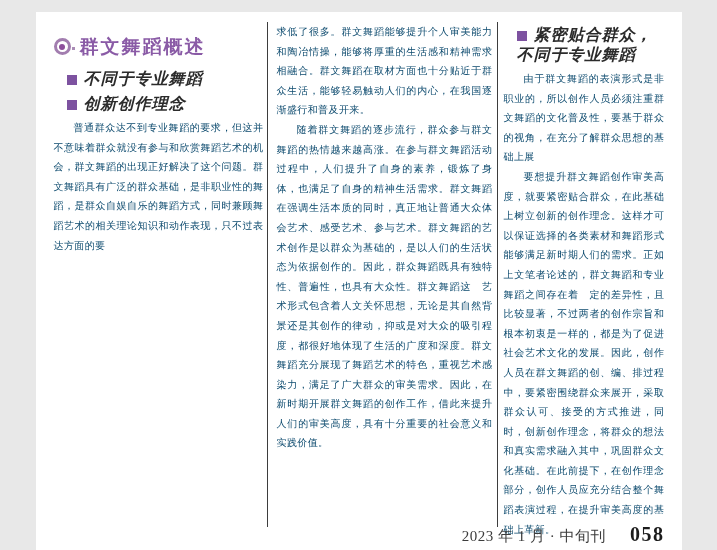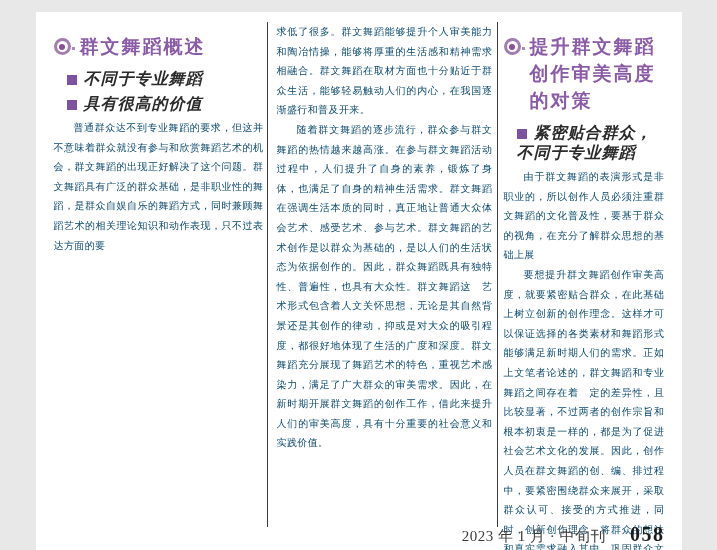--- a/index.html
+++ b/index.html
@@ -72,41 +72,35 @@
       <div class="sec-title">
         <span class="bullseye">
             <span class="bdot"></span>
           </span>
         <div class="sec-title-text">群文舞蹈概述</div>
       </div>
       <div class="sub">
         <span class="sq"></span><span>不同于专业舞蹈</span>
       </div>
       <div class="sub">
-        <span class="sq"></span><span>具有很高的价值</span>
+        <span class="sq"></span><span>创新创作理念</span>
       </div>
       <p class="body indent">普通群众达不到专业舞蹈的要求，但这并不意味着群众就没有参与和欣赏舞蹈艺术的机会，群文舞蹈的出现正好解决了这个问题。群文舞蹈具有广泛的群众基础，是非职业性的舞蹈，是群众自娱自乐的舞蹈方式，同时兼顾舞蹈艺术的相关理论知识和动作表现，只不过表达方面的要</p>
     </div>
 
     <div class="vdiv d1"></div>
 
     <div class="col col2">
       <p class="body">求低了很多。群文舞蹈能够提升个人审美能力和陶冶情操，能够将厚重的生活感和精神需求相融合。群文舞蹈在取材方面也十分贴近于群众生活，能够轻易触动人们的内心，在我国逐渐盛行和普及开来。</p>
       <p class="body indent">随着群文舞蹈的逐步流行，群众参与群文舞蹈的热情越来越高涨。在参与群文舞蹈活动过程中，人们提升了自身的素养，锻炼了身体，也满足了自身的精神生活需求。群文舞蹈在强调生活本质的同时，真正地让普通大众体会艺术、感受艺术、参与艺术。群文舞蹈的艺术创作是以群众为基础的，是以人们的生活状态为依据创作的。因此，群众舞蹈既具有独特性、普遍性，也具有大众性。群文舞蹈这　艺术形式包含着人文关怀思想，无论是其自然背景还是其创作的律动，抑或是对大众的吸引程度，都很好地体现了生活的广度和深度。群文舞蹈充分展现了舞蹈艺术的特色，重视艺术感染力，满足了广大群众的审美需求。因此，在新时期开展群文舞蹈的创作工作，借此来提升人们的审美高度，具有十分重要的社会意义和实践价值。</p>
     </div>
 
     <div class="vdiv d2"></div>
 
     <div class="col col3">
-      <div class="sec-title">
-        <span class="bullseye">
-            <span class="bdot"></span>
-          </span>
-        <div class="sec-title-text">提升群文舞蹈创作审美高度的对策</div>
-      </div>
       <div class="sub">
         <span class="sq"></span><span>紧密贴合群众，不同于专业舞蹈</span>
       </div>
       <p class="body indent">由于群文舞蹈的表演形式是非职业的，所以创作人员必须注重群文舞蹈的文化普及性，要基于群众的视角，在充分了解群众思想的基础上展</p>
       <p class="body indent">要想提升群文舞蹈创作审美高度，就要紧密贴合群众，在此基础上树立创新的创作理念。这样才可以保证选择的各类素材和舞蹈形式能够满足新时期人们的需求。正如上文笔者论述的，群文舞蹈和专业舞蹈之间存在着　定的差异性，且比较显著，不过两者的创作宗旨和根本初衷是一样的，都是为了促进社会艺术文化的发展。因此，创作人员在群文舞蹈的创、编、排过程中，要紧密围绕群众来展开，采取群众认可、接受的方式推进，同时，创新创作理念，将群众的想法和真实需求融入其中，巩固群众文化基础。在此前提下，在创作理念部分，创作人员应充分结合整个舞蹈表演过程，在提升审美高度的基础上革新。</p>
     </div>
 
   </div>
 
   <div class="footer">

